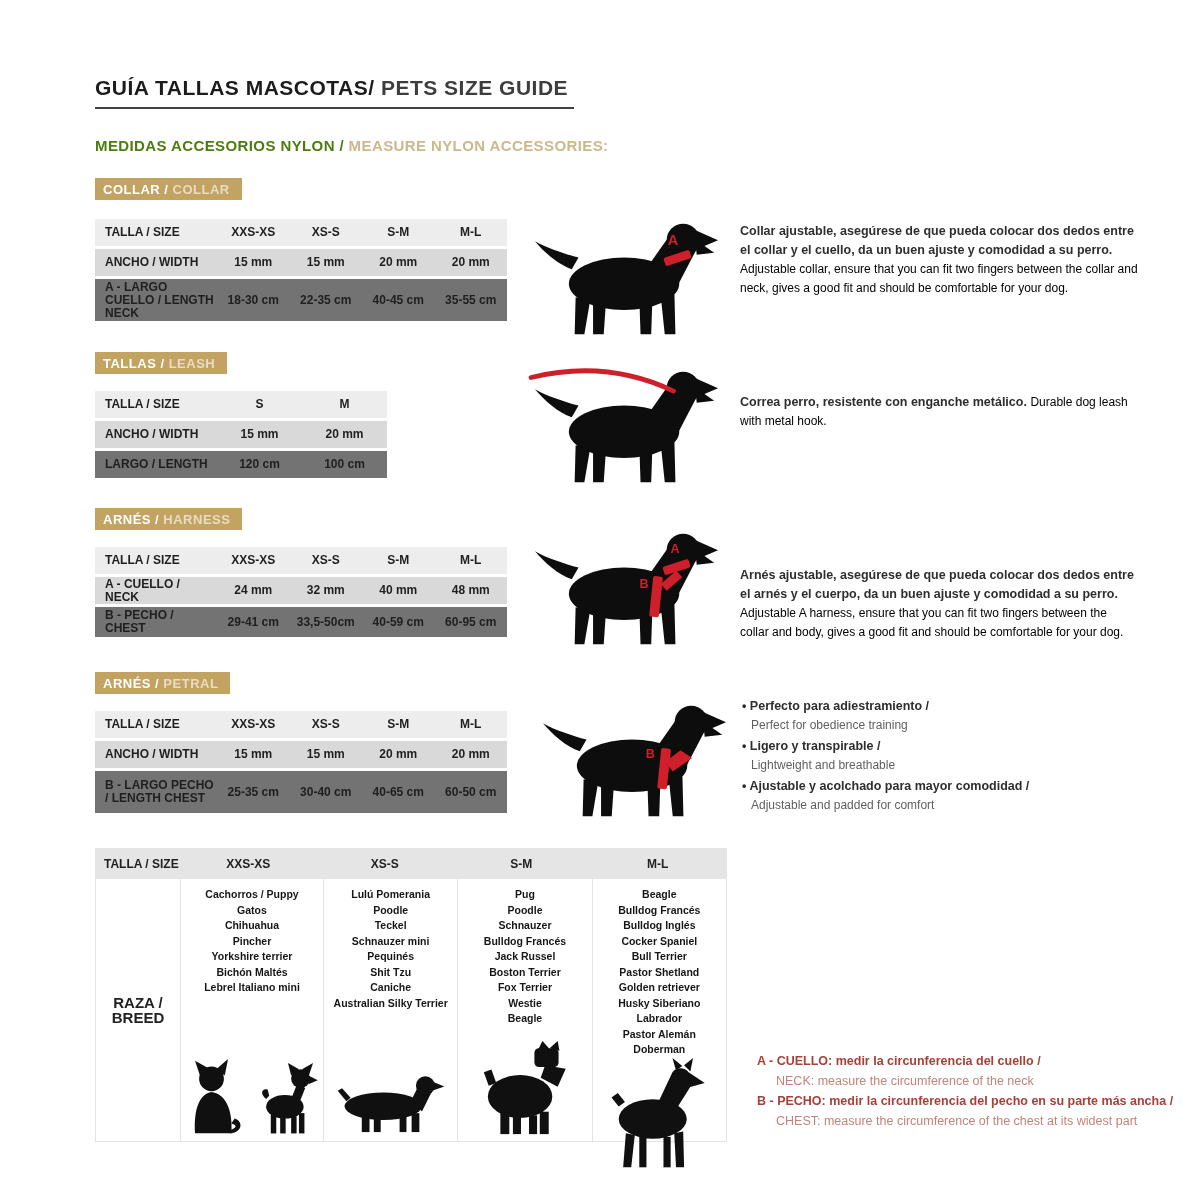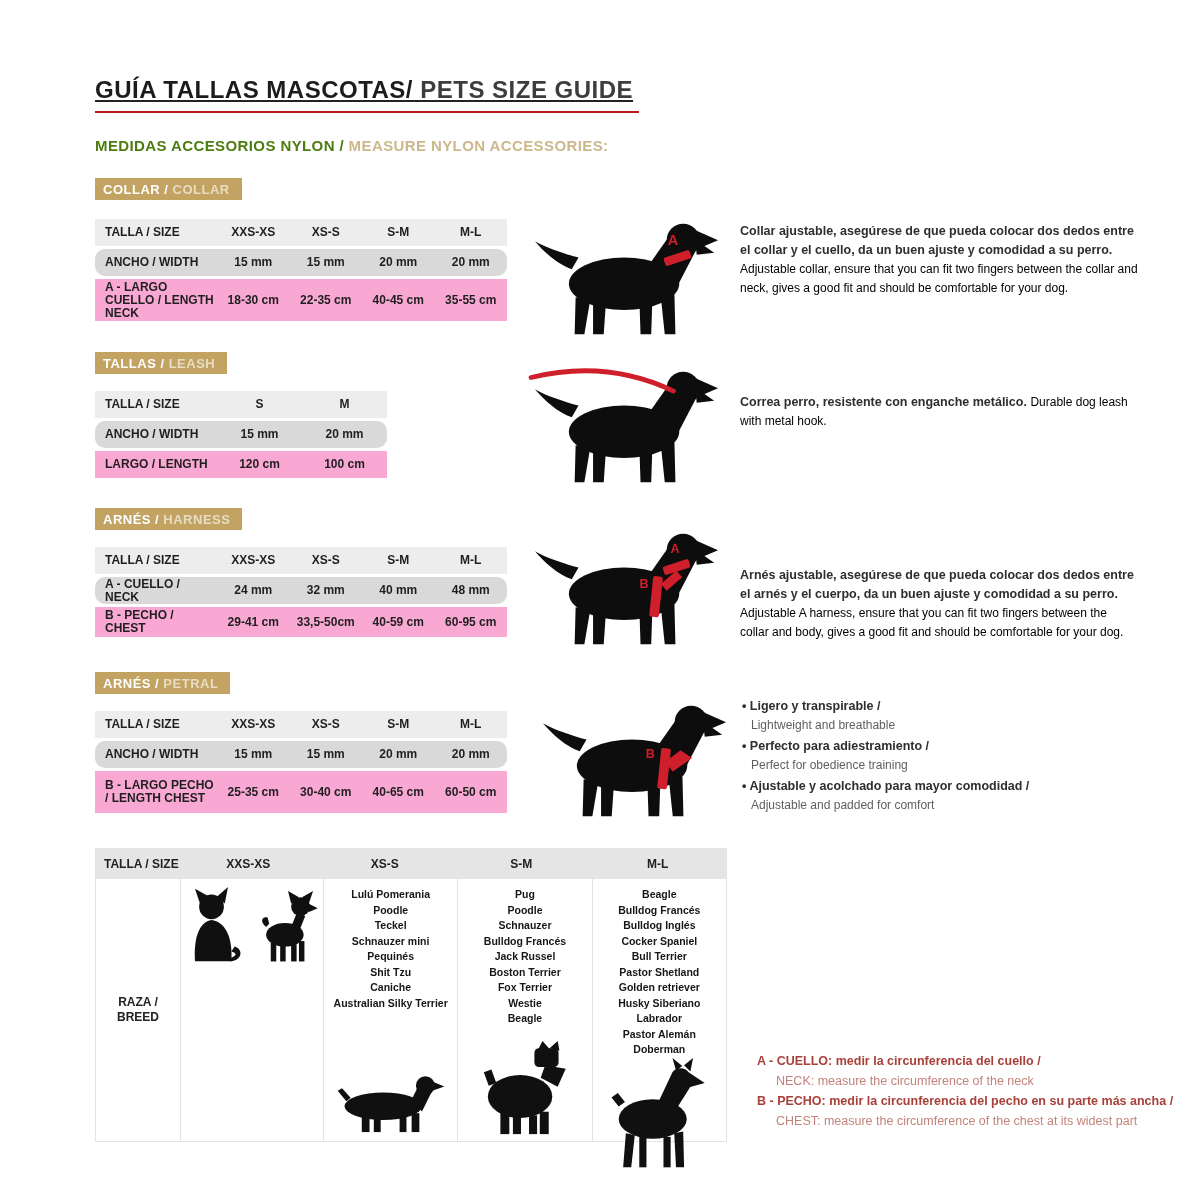--- a/index.html
+++ b/index.html
@@ -1,35 +1,35 @@
 <!DOCTYPE html>
 <html><head>
 <meta charset="utf-8">
 <style>
   html,body{margin:0;padding:0;background:#fff;}
   .canvas{position:relative;width:1200px;height:1200px;background:#fff;overflow:hidden;
           font-family:"Liberation Sans",sans-serif;color:#222;}
   
-  .title{position:absolute;left:95px;top:76px;font-size:24px;font-weight:bold;letter-spacing:.5px;
-         border-bottom:2px solid #b91c1c;padding-bottom:7px;padding-right:6px;white-space:nowrap;text-decoration:underline;}
+  .title{position:absolute;left:95px;top:76px;font-size:21px;font-weight:bold;letter-spacing:.5px;
+         border-bottom:2px solid #404040;padding-bottom:7px;padding-right:6px;white-space:nowrap;}
   .title .es{color:#1c1c1c;}
   .title .en{color:#3d3d3d;}
   .subtitle{position:absolute;left:95px;top:137px;font-size:15px;font-weight:bold;letter-spacing:.4px;white-space:nowrap;}
   .subtitle .es{color:#4d7c0f;}
   .subtitle .en{color:#cdb88c;}
   
   .badge{position:absolute;left:95px;background:#c2a361;color:#fff;font-weight:bold;font-size:13px;
          letter-spacing:.5px;padding:4px 12px 3px 8px;white-space:nowrap;}
   .badge .en{color:rgba(255,255,255,.62);}
   
   .tbl{position:absolute;left:95px;font-size:12px;font-weight:bold;color:#1f1f1f;}
   .trow{display:flex;margin-bottom:3px;}
   .trow.bg1{background:#ededed;}
-  .trow.bg2{background:#d9d9d9;border-radius:10px;}
-  .trow.bg3{background:#f9a8d4;}
+  .trow.bg2{background:#d9d9d9;}
+  .trow.bg3{background:#737373;}
   .trow.h27{min-height:27px;}
   .trow.h30{min-height:30px;}
   .trow.h42{min-height:42px;}
   .tlabel{width:122px;padding-left:10px;display:flex;align-items:center;box-sizing:border-box;line-height:13px;}
   .tvals{flex:1;display:flex;}
   .tcell{flex:1;display:flex;align-items:center;justify-content:center;text-align:center;line-height:13px;}
   
   .desc{position:absolute;left:740px;width:398px;font-size:12.5px;line-height:19px;}
   .desc .es{font-weight:bold;color:#2e2e2e;}
   .desc .en{color:#000000;font-size:12px;}
@@ -38,21 +38,21 @@
   .bullet .en{color:#5f5f5f;display:block;margin-left:9px;font-size:12px;margin-bottom:2px;}
   
   .fig{position:absolute;}
   
   .breed{position:absolute;left:95px;top:848px;width:632px;border:1px solid #e3e3e3;box-sizing:border-box;}
   .breed-head{display:flex;background:#e5e5e5;height:30px;font-size:12px;font-weight:bold;}
   .bh-label{width:84px;display:flex;align-items:center;padding-left:8px;box-sizing:border-box;}
   .bh-vals{flex:1;display:flex;}
   .breed-body{display:flex;height:262px;}
   .bcol-label{width:84px;display:flex;align-items:center;justify-content:center;text-align:center;
-              font-size:12px;font-weight:bold;line-height:15px;box-sizing:border-box;}
+              font-size:15px;font-weight:bold;line-height:15px;box-sizing:border-box;}
   .bcol{flex:1;border-left:1px solid #e3e3e3;display:flex;flex-direction:column;justify-content:space-between;
         align-items:center;padding:8px 2px 6px;box-sizing:border-box;}
   .bcol .list{font-size:10.5px;font-weight:bold;text-align:center;color:#161616;}
   .breed-item{line-height:15.5px;}
   .sil{display:flex;align-items:flex-end;gap:10px;}
   
   .notes{position:absolute;left:757px;top:1051px;font-size:12.5px;line-height:20px;}
   .notes .nb{font-weight:bold;color:#a8403a;display:block;}
   .notes .ne{color:#c2837a;display:block;margin-left:19px;}
 </style>
@@ -271,26 +271,26 @@
         <path d="M114,94 L127,95 L126,124 L115,124 Z"></path>
         <path d="M136,86 L150,83 L151,124 L140,124 Z"></path>
       </g>
       <rect x="126" y="54" width="10" height="42" rx="2" transform="rotate(6 131 75)" fill="#cf1f2b"></rect>
       <path d="M148,56 L160,64 L140,78 L132,68 Z" fill="#cf1f2b"></path>
       <text x="112" y="64" font-size="13" font-weight="bold" fill="#cf1f2b" font-family="Liberation Sans, sans-serif">B</text>
     </svg>
   </div>
   <div class="bullets" style="top:697px;">
     <div class="bullet">
+      <span class="es">• Perfecto para adiestramiento /</span>
+      <span class="en">Perfect for obedience training</span>
+    </div>
+    <div class="bullet">
       <span class="es">• Ligero y transpirable /</span>
       <span class="en">Lightweight and breathable</span>
-    </div>
-    <div class="bullet">
-      <span class="es">• Perfecto para adiestramiento /</span>
-      <span class="en">Perfect for obedience training</span>
     </div>
     <div class="bullet">
       <span class="es">• Ajustable y acolchado para mayor comodidad /</span>
       <span class="en">Adjustable and padded for comfort</span>
     </div>
   </div>
 
   <div class="breed">
     <div class="breed-head">
       <div class="bh-label">TALLA /  SIZE</div>
@@ -302,20 +302,29 @@
         </div>
     </div>
     <div class="breed-body">
       <div class="bcol-label">
         <div>
           <div>RAZA /</div>
           <div>BREED</div>
         </div>
       </div>
       <div class="bcol">
+        <div class="list">
+            <div class="breed-item">Cachorros / Puppy</div>
+            <div class="breed-item">Gatos</div>
+            <div class="breed-item">Chihuahua</div>
+            <div class="breed-item">Pincher</div>
+            <div class="breed-item">Yorkshire terrier</div>
+            <div class="breed-item">Bichón Maltés</div>
+            <div class="breed-item">Lebrel Italiano mini</div>
+          </div>
         <div class="sil">
           <svg width="62" height="76" viewBox="0 0 70 92">
             <g fill="#101010">
               <path d="M18,20 L12,2 L30,12 Z"></path>
               <path d="M38,12 L52,0 L48,20 Z"></path>
               <circle cx="32" cy="24" r="15"></circle>
               <path d="M12,90 C10,60 18,42 32,40 C48,42 58,60 56,90 Z"></path>
               <path d="M54,90 C68,90 72,76 60,72 L56,78 C64,80 62,84 54,86 Z"></path>
             </g>
           </svg>

